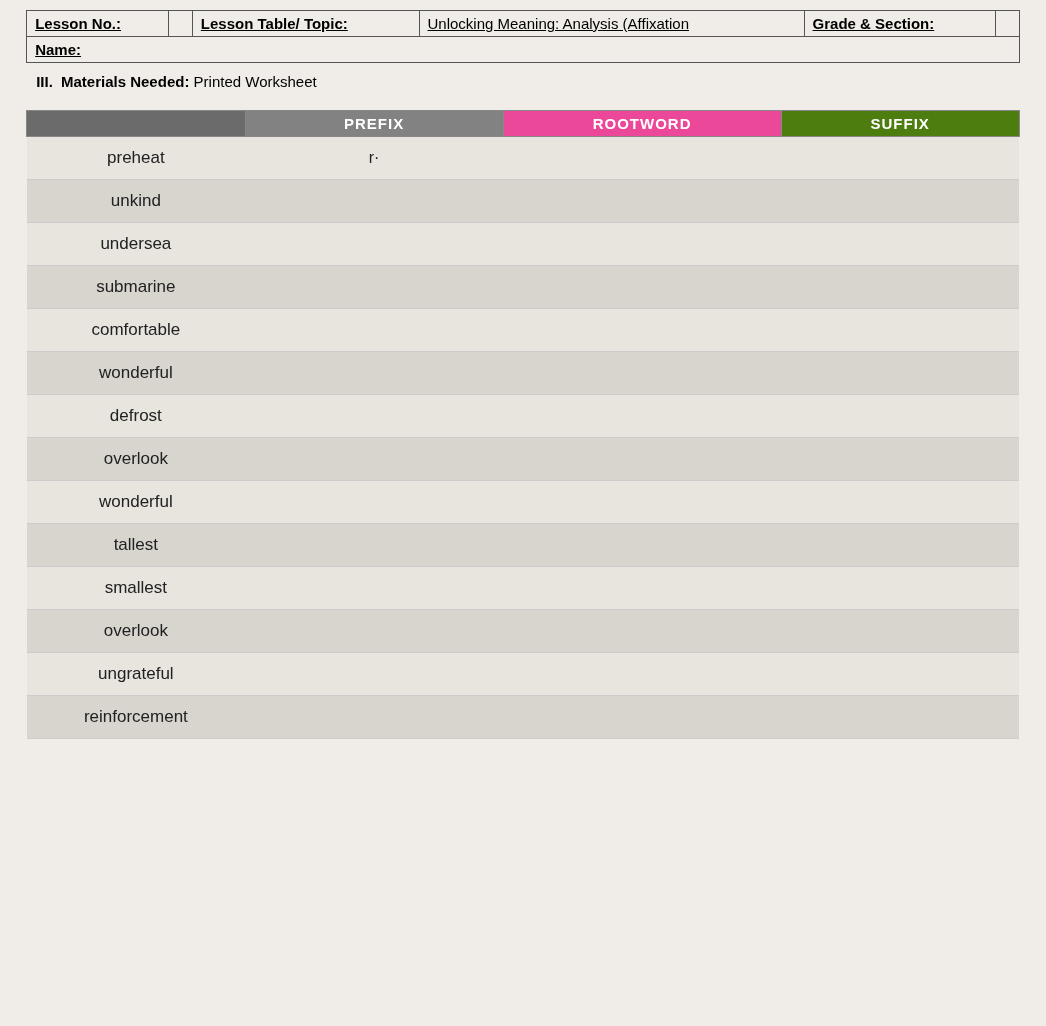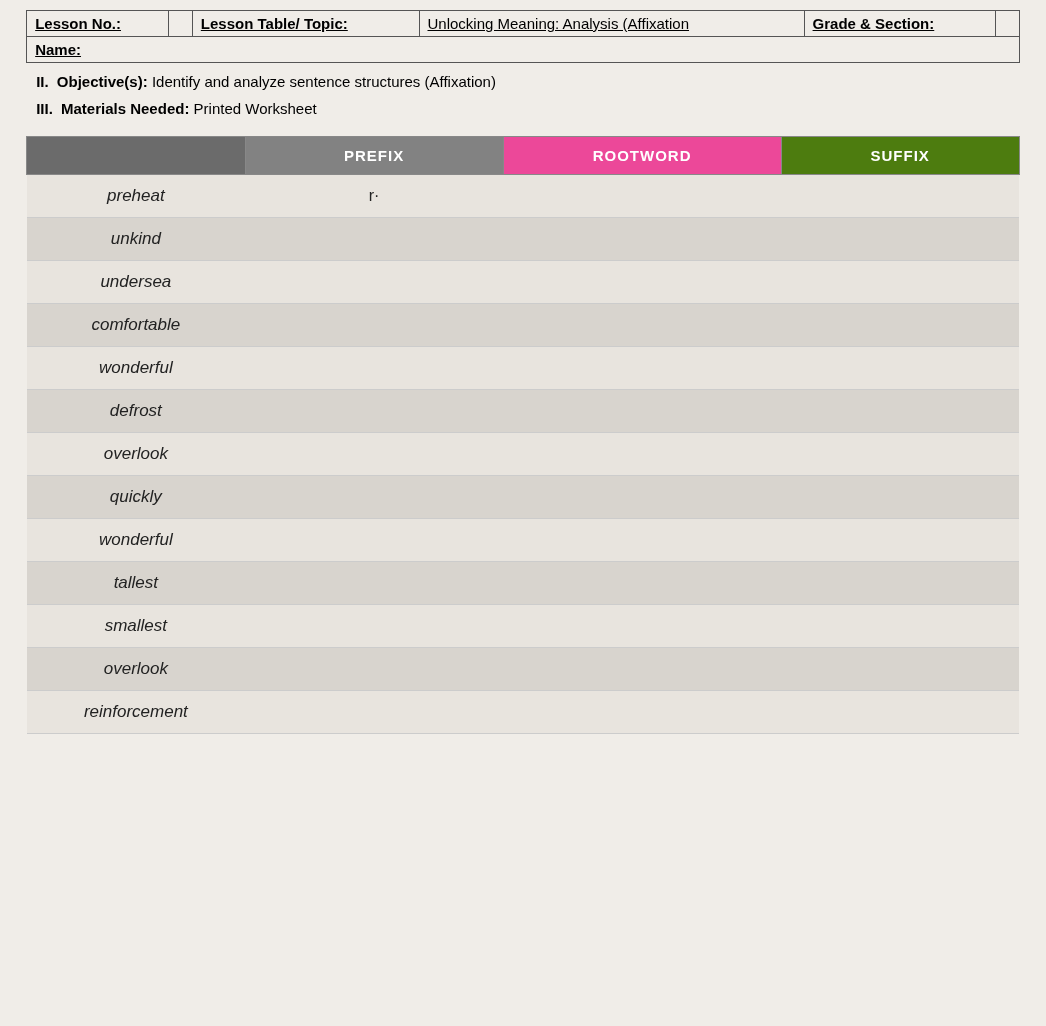--- a/index.html
+++ b/index.html
@@ -70,21 +70,21 @@
       width: 100%;
       border-collapse: collapse;
     }
 
     .main-table thead tr th {
       background: #7a7a7a;
       color: #fff;
       font-size: 15px;
       font-weight: bold;
       letter-spacing: 1px;
-      padding: 10px 0;
+      padding: 4px 0;
       text-align: center;
       border: 1px solid #888;
     }
 
     .main-table thead tr th:first-child {
       background: #6b6b6b;
       width: 22%;
     }
     .main-table thead tr th:nth-child(2) {
       background: #828282;
@@ -113,21 +113,20 @@
     .main-table tbody tr td {
       padding: 11px 10px;
       font-size: 16px;
       text-align: center;
       border: none;
       color: #222;
     }
 
     .main-table tbody tr td:first-child {
       font-size: 16px;
-      font-style: italic;
     }
 
     
     .main-table tbody tr td.word-cell {
       font-size: 17px;
     }
   </style>
 </head>
 <body>
 
@@ -146,25 +145,20 @@
       <tr>
         <td colspan="6">
           <span class="label-cell">Name:</span>
         </td>
       </tr>
     </tbody>
   </table>
 
   <div class="info-section">
     <div class="item">
-      <span class="roman">II.</span>
-      <span class="label">Objective(s):</span>
-      <span>Identify and analyze sentence structures (Affixation)</span>
-    </div>
-    <div class="item">
       <span class="roman">III.</span>
       <span class="label">Materials Needed:</span>
       <span>Printed Worksheet</span>
     </div>
   </div>
 
   <div class="main-table-wrapper">
     <table class="main-table">
       <thead>
         <tr>
@@ -187,20 +181,26 @@
             <td></td>
             <td></td>
           </tr>
           <tr>
             <td class="word-cell">undersea</td>
             <td></td>
             <td></td>
             <td></td>
           </tr>
           <tr>
+            <td class="word-cell">submarine</td>
+            <td></td>
+            <td></td>
+            <td></td>
+          </tr>
+          <tr>
             <td class="word-cell">comfortable</td>
             <td></td>
             <td></td>
             <td></td>
           </tr>
           <tr>
             <td class="word-cell">wonderful</td>
             <td></td>
             <td></td>
             <td></td>
@@ -211,45 +211,45 @@
             <td></td>
             <td></td>
           </tr>
           <tr>
             <td class="word-cell">overlook</td>
             <td></td>
             <td></td>
             <td></td>
           </tr>
           <tr>
-            <td class="word-cell">quickly</td>
-            <td></td>
-            <td></td>
-            <td></td>
-          </tr>
-          <tr>
             <td class="word-cell">wonderful</td>
             <td></td>
             <td></td>
             <td></td>
           </tr>
           <tr>
             <td class="word-cell">tallest</td>
             <td></td>
             <td></td>
             <td></td>
           </tr>
           <tr>
             <td class="word-cell">smallest</td>
             <td></td>
             <td></td>
             <td></td>
           </tr>
           <tr>
             <td class="word-cell">overlook</td>
+            <td></td>
+            <td></td>
+            <td></td>
+          </tr>
+          <tr>
+            <td class="word-cell">ungrateful</td>
             <td></td>
             <td></td>
             <td></td>
           </tr>
           <tr>
             <td class="word-cell">reinforcement</td>
             <td></td>
             <td></td>
             <td></td>
           </tr>

